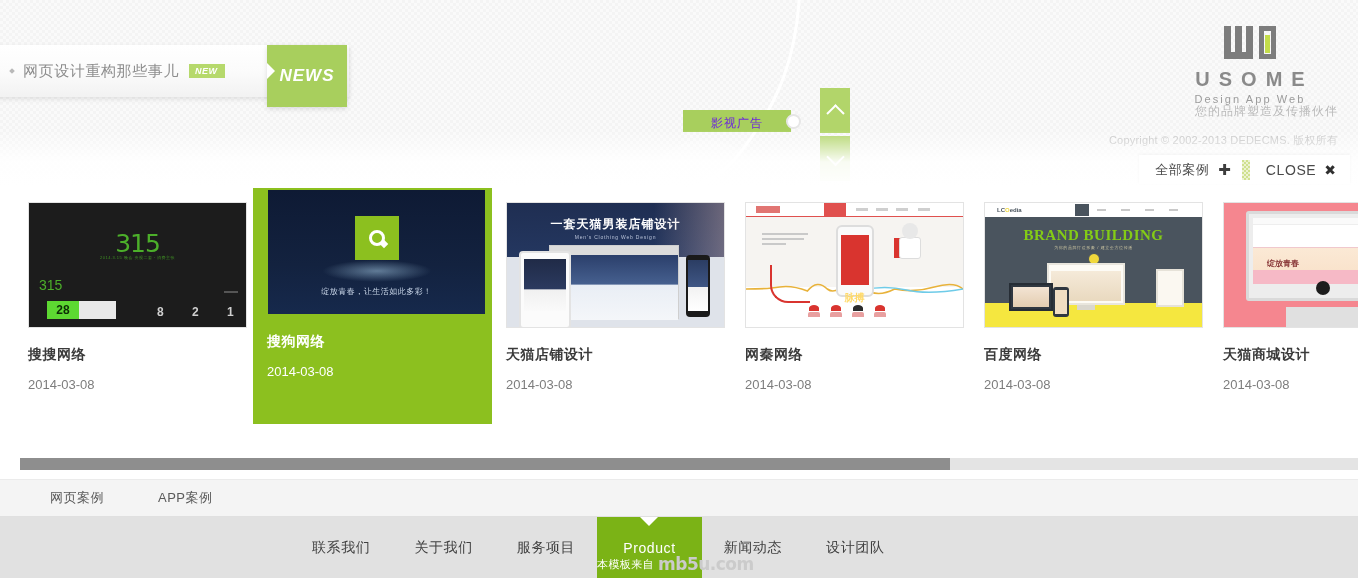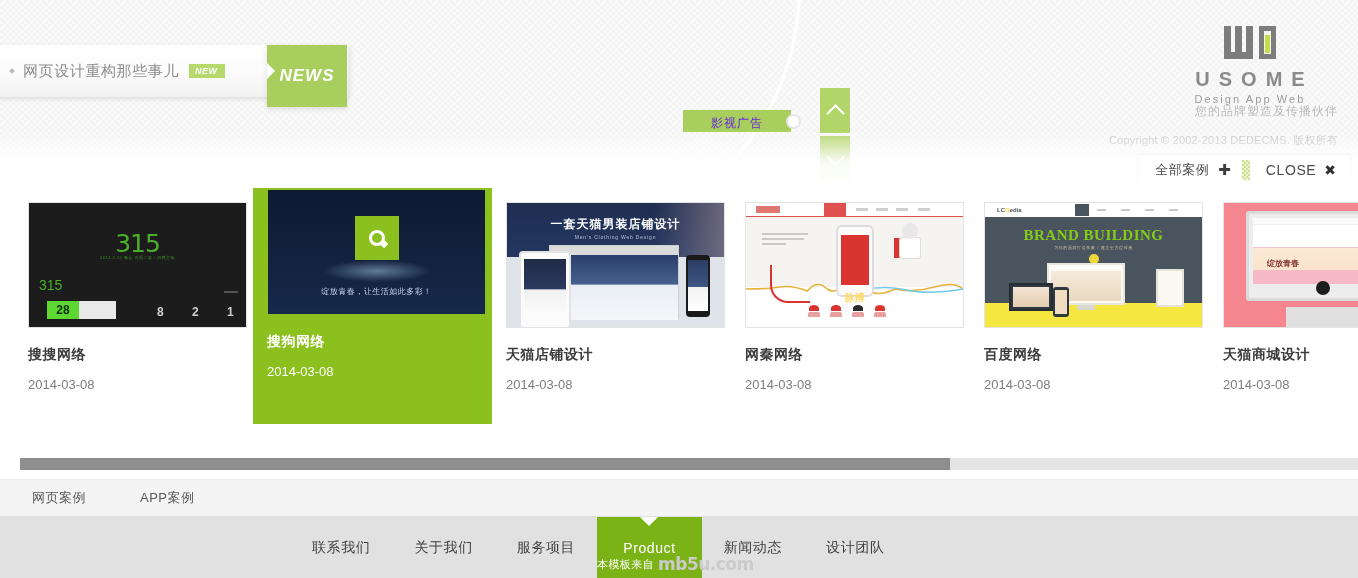--- a/index.html
+++ b/index.html
@@ -270,21 +270,21 @@
   .t6 .base { position:absolute; left:62px; bottom:0; width:76px; height:20px; background:#e0e0e0; }
 
   
   .sb-track { position: absolute; left: 20px; top: 458px; width: 1338px; height: 12px; background: #e4e4e4; }
   .sb-thumb { position: absolute; left: 20px; top: 458px; width: 930px; height: 12px; background: #8e8e8e; }
 
   
   .subtabs {
     position: absolute; left: 0; top: 479px; width: 1358px; height: 38px;
     background: #f4f4f4; border-top: 1px solid #ebebeb; border-bottom: 1px solid #e0e0e0;
-    display: flex; align-items: center; padding-left: 32px;
+    display: flex; align-items: center; padding-left: 50px;
   }
   .subtab { font-size: 13px; color: #5a5a5a; margin-right: 54px; letter-spacing: .5px; }
 
   
   .botnav {
     position: absolute; left: 0; top: 517px; width: 1358px; height: 61px;
     background: #e1e1e1; display: flex; align-items: center; padding-left: 290px;
   }
   .navitem {
     font-size: 14px; color: #3f3f3f; letter-spacing: .6px;

